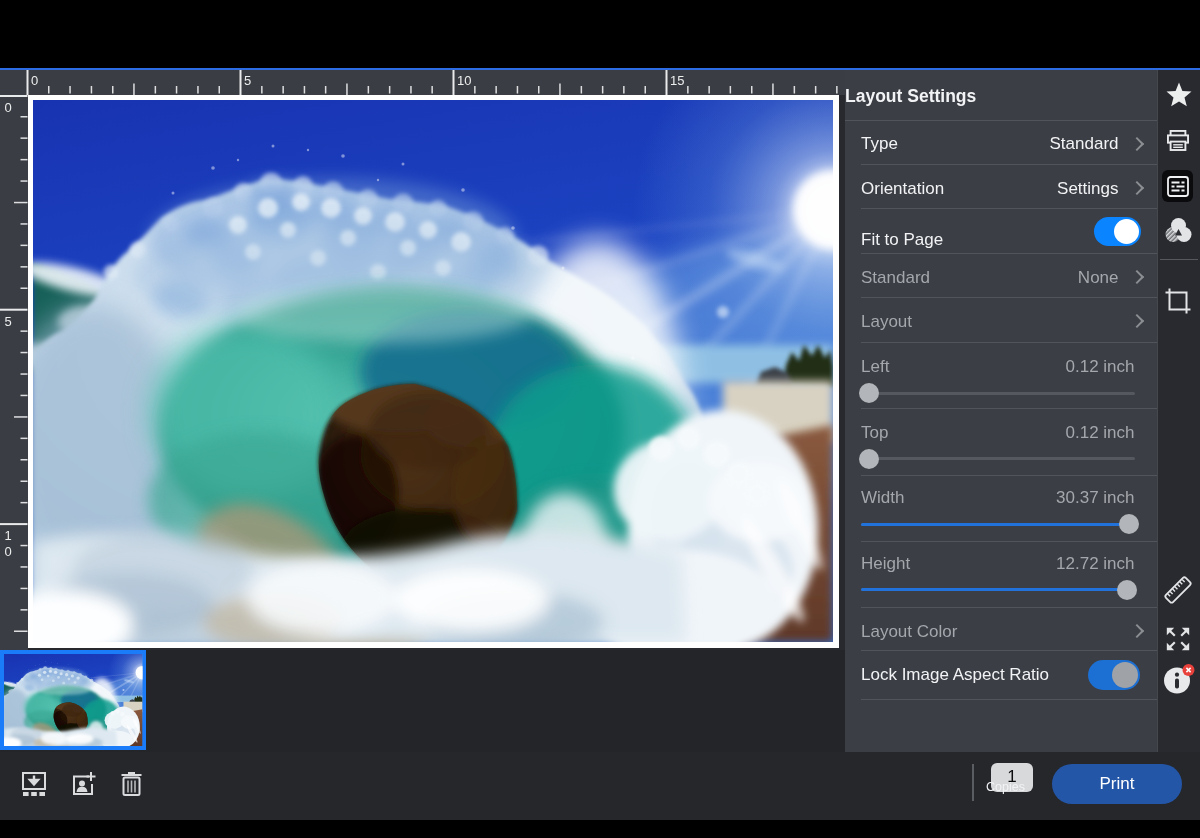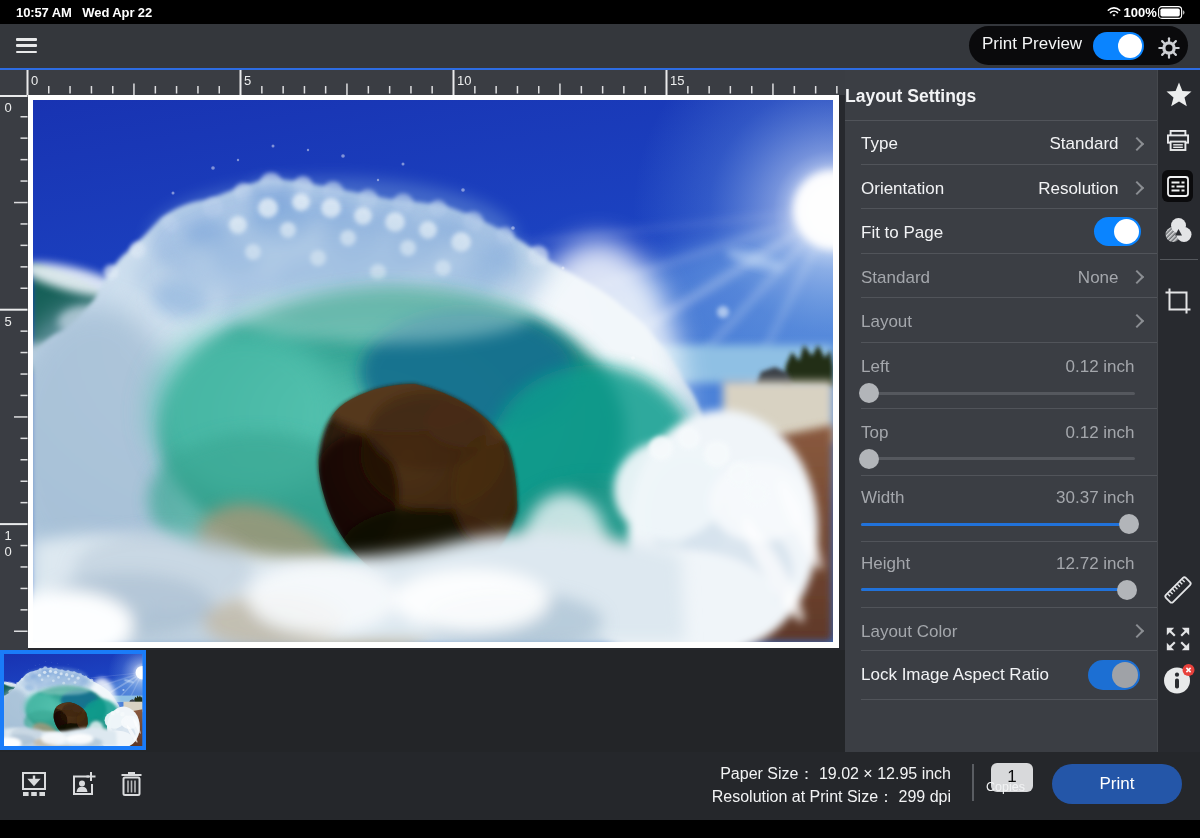--- a/index.html
+++ b/index.html
@@ -56,58 +56,21 @@
   #copiesbox { left:991px; top:11px; width:42px; height:28.5px; background:#d8d9db; border-radius:6px; color:#0c0c0d; font-size:17px; text-align:center; line-height:28.5px; }
   #copieslab { left:986px; top:28px; width:52px; font-size:12.5px; }
   #printbtn { left:1052px; top:11.5px; width:130px; height:40.5px; background:#2456a8; border-radius:20.5px; color:#fff; font-size:17px; text-align:center; line-height:40.5px; }
 
   #blackbottom { left:0; top:820px; width:1200px; height:18px; background:#000; }
 </style>
 </head>
 <body>
 <div id="page">
 
-  <div class="abs" id="statusbar">
-    <div class="abs" id="stattime">10:57 AM&nbsp;&nbsp;&nbsp;Wed Apr 22</div>
-    <svg class="abs" style="left:1107px;top:7px" width="14" height="11" viewBox="0 0 16 12">
-      <path d="M8 10.6 L9.8 8.8 A2.7 2.7 0 0 0 6.2 8.8 Z" fill="#fff"></path>
-      <path d="M4 6.2 A5.7 5.7 0 0 1 12 6.2" stroke="#fff" stroke-width="1.8" fill="none" stroke-linecap="round"></path>
-      <path d="M1.5 3.4 A9.3 9.3 0 0 1 14.5 3.4" stroke="#fff" stroke-width="1.8" fill="none" stroke-linecap="round"></path>
-    </svg>
-    <div class="abs" style="left:1123.5px;top:5px;font-size:13px;font-weight:bold;color:#fff">100%</div>
-    <svg class="abs" style="left:1158px;top:5.5px" width="27" height="13" viewBox="0 0 27 13">
-      <rect x="0.6" y="0.6" width="23" height="11.8" rx="3.2" fill="none" stroke="#fff" stroke-width="1.1"></rect>
-      <rect x="2.4" y="2.4" width="19.4" height="8.2" rx="1.8" fill="#fff"></rect>
-      <path d="M24.8 4.2 A2.4 2.4 0 0 1 24.8 8.8 Z" fill="#fff" opacity="0.7"></path>
-    </svg>
-  </div>
-
-  <div class="abs" id="toolbar">
-    <div class="abs hline" style="top:14px"></div>
-    <div class="abs hline" style="top:20.4px"></div>
-    <div class="abs hline" style="top:26.8px"></div>
-    <div class="abs" id="pill"></div>
-    <div class="abs" id="pilltext">Print Preview</div>
-    <div class="abs" id="pilltoggle">
-        <div class="knob"></div>
-      </div>
-    <svg class="abs" style="left:1156.5px;top:11.5px" width="24" height="24" viewBox="0 0 24 24">
-        <g fill="#cdcfd3">
-          <rect x="10.9" y="1.2" width="2.2" height="5.2" rx="1.1" transform="rotate(0 12 12)"></rect>
-          <rect x="10.9" y="1.2" width="2.2" height="5.2" rx="1.1" transform="rotate(45 12 12)"></rect>
-          <rect x="10.9" y="1.2" width="2.2" height="5.2" rx="1.1" transform="rotate(90 12 12)"></rect>
-          <rect x="10.9" y="1.2" width="2.2" height="5.2" rx="1.1" transform="rotate(135 12 12)"></rect>
-          <rect x="10.9" y="1.2" width="2.2" height="5.2" rx="1.1" transform="rotate(180 12 12)"></rect>
-          <rect x="10.9" y="1.2" width="2.2" height="5.2" rx="1.1" transform="rotate(225 12 12)"></rect>
-          <rect x="10.9" y="1.2" width="2.2" height="5.2" rx="1.1" transform="rotate(270 12 12)"></rect>
-          <rect x="10.9" y="1.2" width="2.2" height="5.2" rx="1.1" transform="rotate(315 12 12)"></rect>
-          <path d="M12 5.2 A6.8 6.8 0 1 0 12 18.8 A6.8 6.8 0 1 0 12 5.2 Z M12 8.5 A3.5 3.5 0 1 1 12 15.5 A3.5 3.5 0 1 1 12 8.5 Z" fill-rule="evenodd"></path>
-        </g>
-      </svg>
-  </div>
+
 
   <div class="abs" id="blueline"></div>
 
   <div class="abs" id="mainarea">
     <div class="abs" id="hruler">
       <svg width="845" height="25.5">
           <rect x="26.5" y="0" width="2" height="25.5" fill="#e9eaeb"></rect>
           <text x="31.0" y="14.5" font-size="13" fill="#eceded">0</text>
           <rect x="48.0" y="16" width="1.5" height="7.5" fill="#dcdddf"></rect>
           <rect x="69.3" y="16" width="1.5" height="7.5" fill="#dcdddf"></rect>
@@ -203,25 +166,25 @@
   <div class="abs" id="panel">
     <div class="abs ptitle">Layout Settings</div>
     <div class="abs sep" style="left:0;top:50px;width:311.5px"></div>
 
     <div class="abs rowlab" style="top:64.5px">Type</div>
     <div class="abs rowval" style="top:64.5px">Standard</div>
     <div class="abs chev" style="top:69.2px"></div>
     <div class="abs sep" style="left:16px;top:94px;width:295.5px"></div>
 
     <div class="abs rowlab" style="top:109px">Orientation</div>
-    <div class="abs rowval" style="top:109px">Resolution</div>
+    <div class="abs rowval" style="top:109px">Settings</div>
     <div class="abs chev" style="top:113.5px"></div>
     <div class="abs sep" style="left:16px;top:138.5px;width:295.5px"></div>
 
-    <div class="abs rowlab" style="top:153px">Fit to Page</div>
+    <div class="abs rowlab" style="top:160px">Fit to Page</div>
     <div class="abs toggle" style="left:249px;top:147.8px;background:#0a84ff">
         <div class="abs" style="right:2px;top:2px;width:25px;height:25px;border-radius:50%;background:#fff"></div>
       </div>
     <div class="abs sep" style="left:16px;top:183px;width:295.5px"></div>
 
     <div class="abs rowlab gray" style="top:198px">Standard</div>
     <div class="abs rowval gray" style="top:198px">None</div>
     <div class="abs chev" style="top:202.5px"></div>
     <div class="abs sep" style="left:16px;top:227px;width:295.5px"></div>
 
@@ -376,21 +339,20 @@
     <svg class="abs" style="left:121px;top:20px" width="21" height="24" viewBox="0 0 21 24">
       <rect x="2.5" y="5.5" width="16" height="17.5" rx="1.5" fill="none" stroke="#dadbdd" stroke-width="2"></rect>
       <rect x="0.5" y="2" width="20" height="2" fill="#dadbdd"></rect>
       <rect x="7" y="0" width="7" height="2.4" fill="#dadbdd"></rect>
       <g stroke="#b9babc" stroke-width="1.6">
         <line x1="7" y1="8.5" x2="7" y2="20.5"></line>
         <line x1="10.5" y1="8.5" x2="10.5" y2="20.5"></line>
         <line x1="14" y1="8.5" x2="14" y2="20.5"></line>
       </g>
     </svg>
-    <div class="abs" id="bbtext">Paper Size：&nbsp;19.02 × 12.95 inch<br>Resolution at Print Size：&nbsp;299 dpi</div>
     <div class="abs" id="bbdivider"></div>
     <div class="abs" id="copiesbox">1</div>
     <div class="abs" id="copieslab">Copies</div>
     <div class="abs" id="printbtn">Print</div>
   </div>
 
   <div class="abs" id="blackbottom"></div>
 
   <svg width="0" height="0" style="position:absolute">
     <defs>

